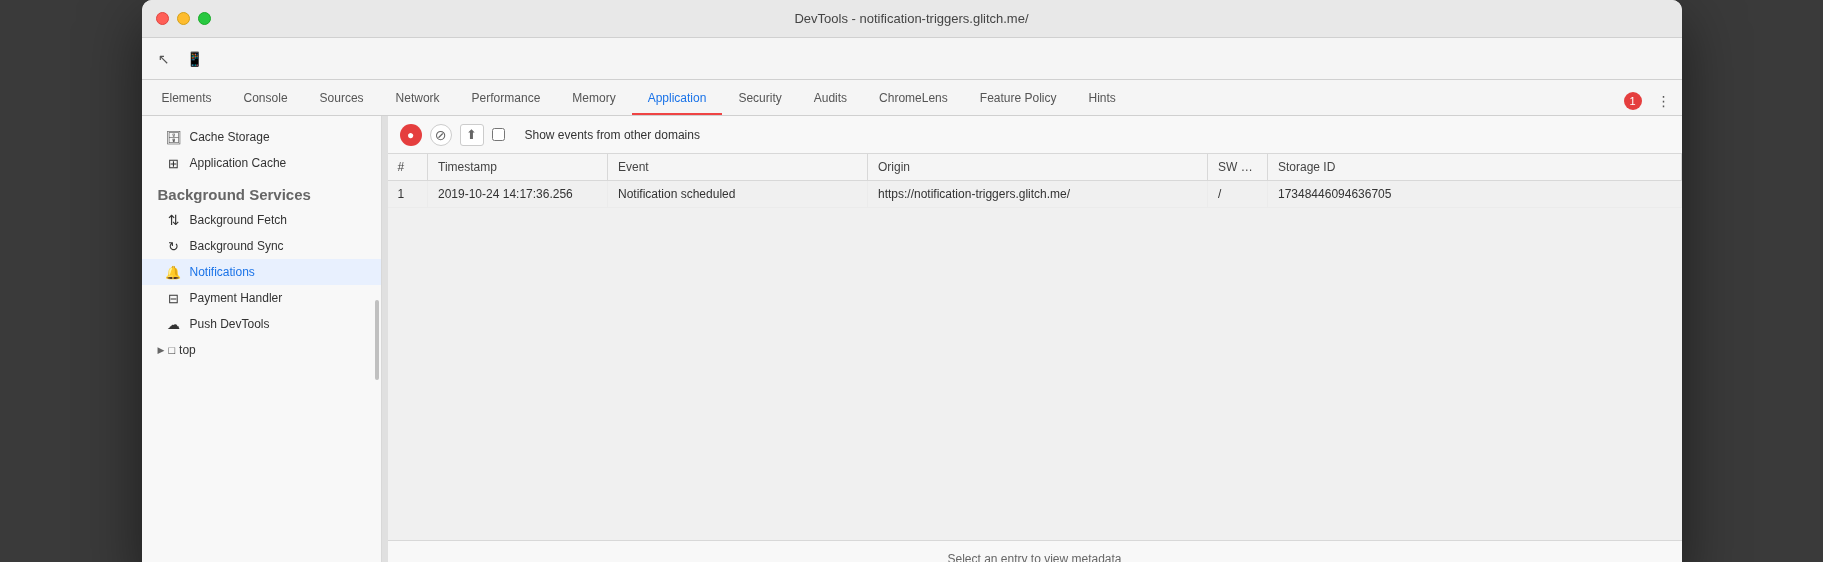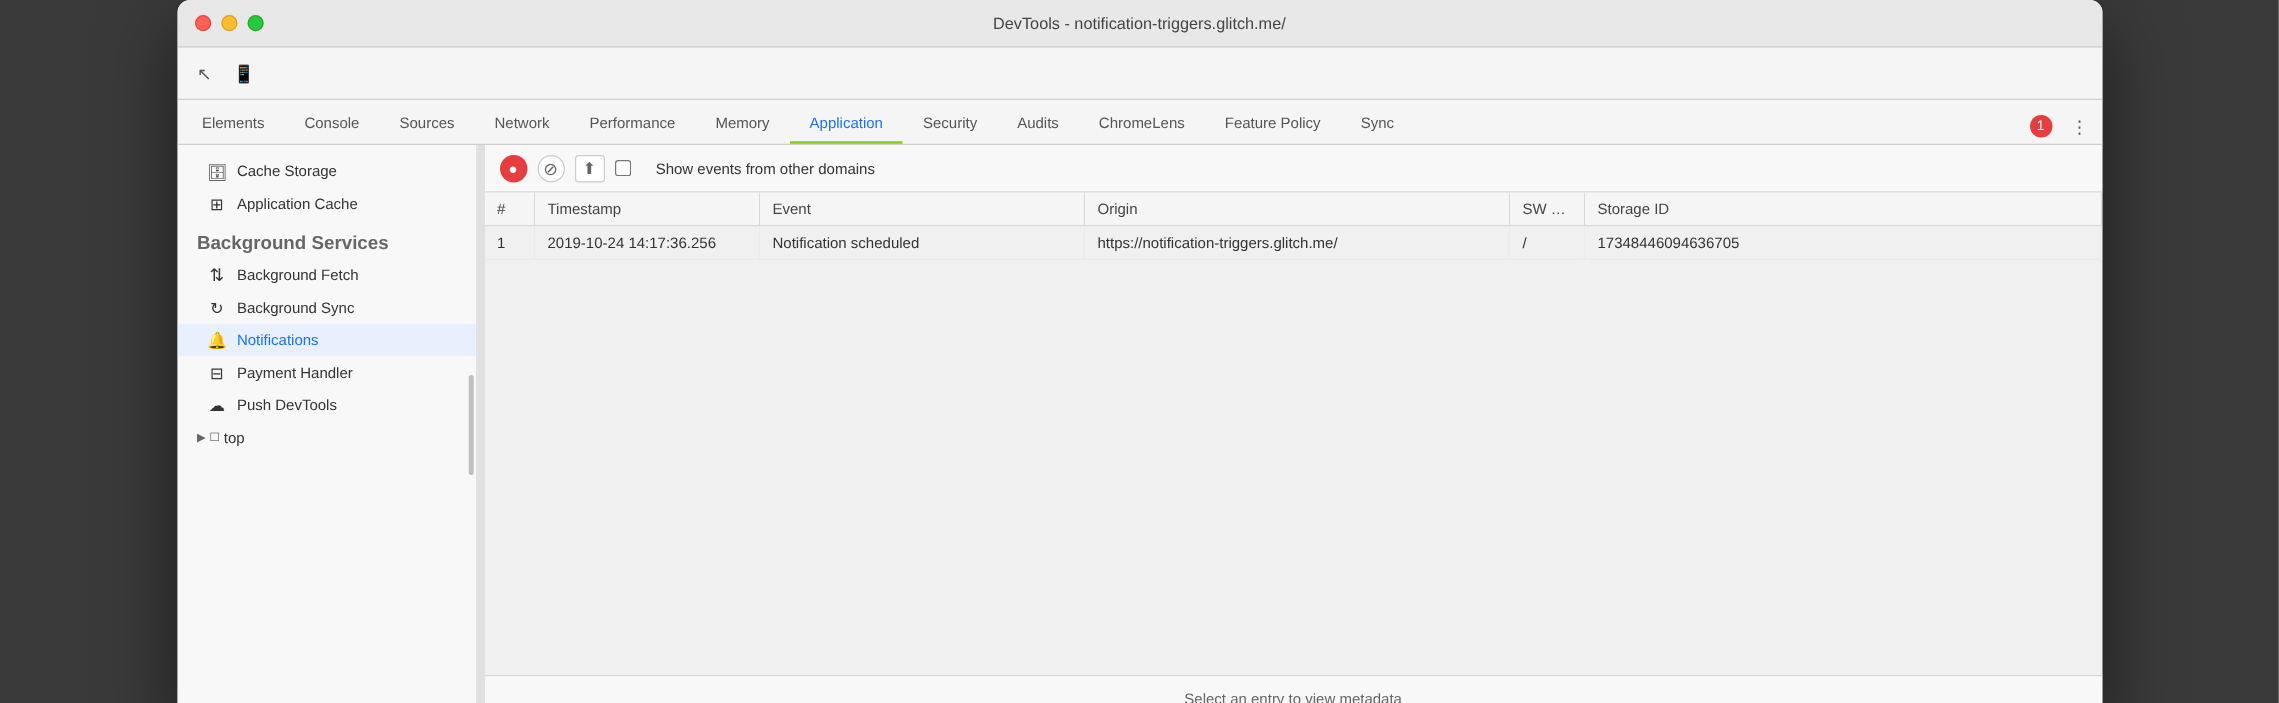--- a/index.html
+++ b/index.html
@@ -80,21 +80,21 @@
       display: flex;
       align-items: center;
       font-size: 12px;
       color: #555;
       cursor: pointer;
       border-bottom: 2px solid transparent;
       white-space: nowrap;
     }
     .nav-tab.active {
       color: #1a73e8;
-      border-bottom: 2px solid #84cc16;
+      border-bottom: 2px solid #ef4444;
       font-weight: 500;
     }
     .nav-right {
       margin-left: auto;
       display: flex;
       align-items: center;
       gap: 8px;
     }
     .error-badge {
       background: #e53e3e;
@@ -282,21 +282,21 @@
     <div class="nav-tab">Console</div>
     <div class="nav-tab">Sources</div>
     <div class="nav-tab">Network</div>
     <div class="nav-tab">Performance</div>
     <div class="nav-tab">Memory</div>
     <div class="nav-tab active">Application</div>
     <div class="nav-tab">Security</div>
     <div class="nav-tab">Audits</div>
     <div class="nav-tab">ChromeLens</div>
     <div class="nav-tab">Feature Policy</div>
-    <div class="nav-tab">Sync</div>
+    <div class="nav-tab">Hints</div>
     <div class="nav-right">
       <div class="error-badge">1</div>
       <div class="toolbar-btn">
         <span>⋮</span>
       </div>
     </div>
   </div>
 
   <div class="main-layout">
 

